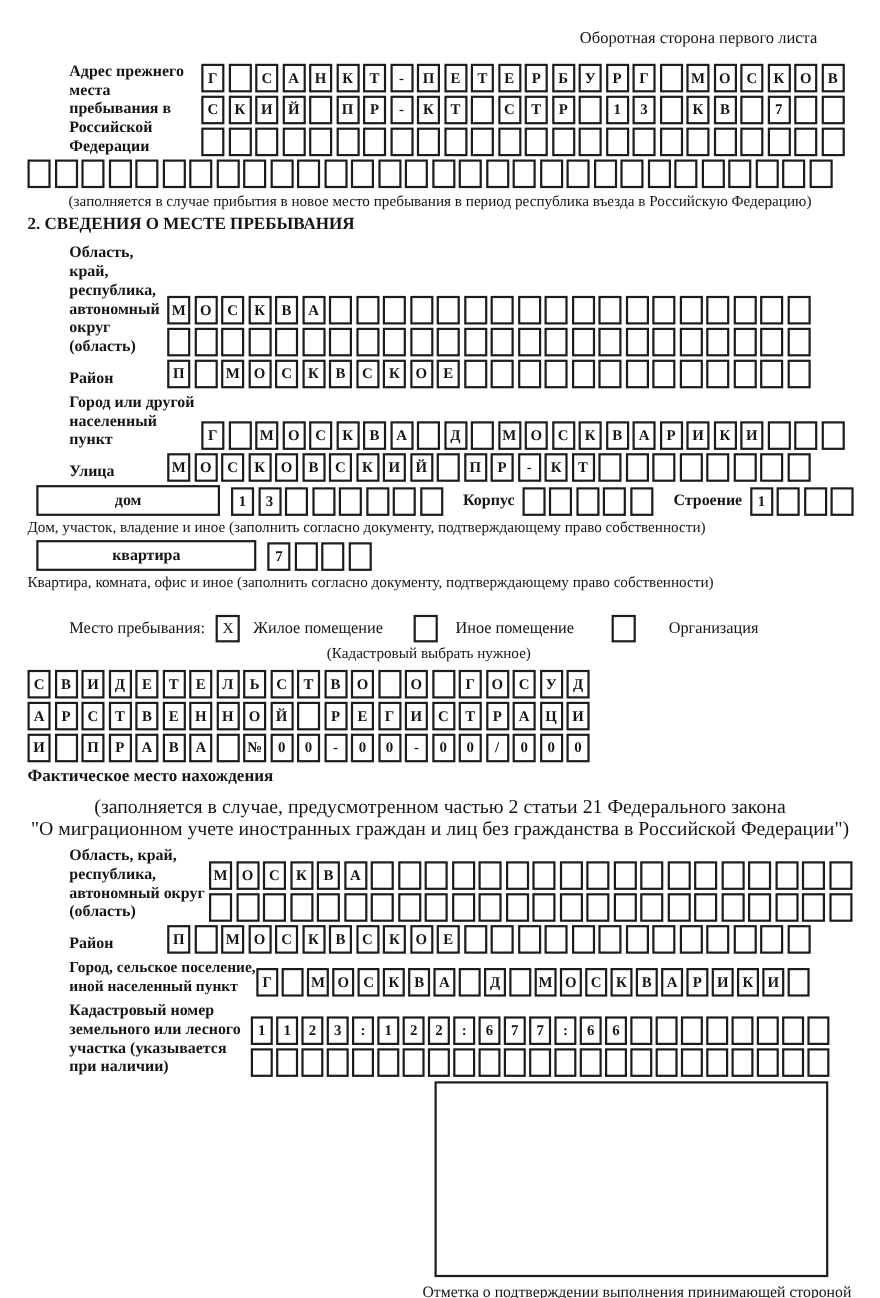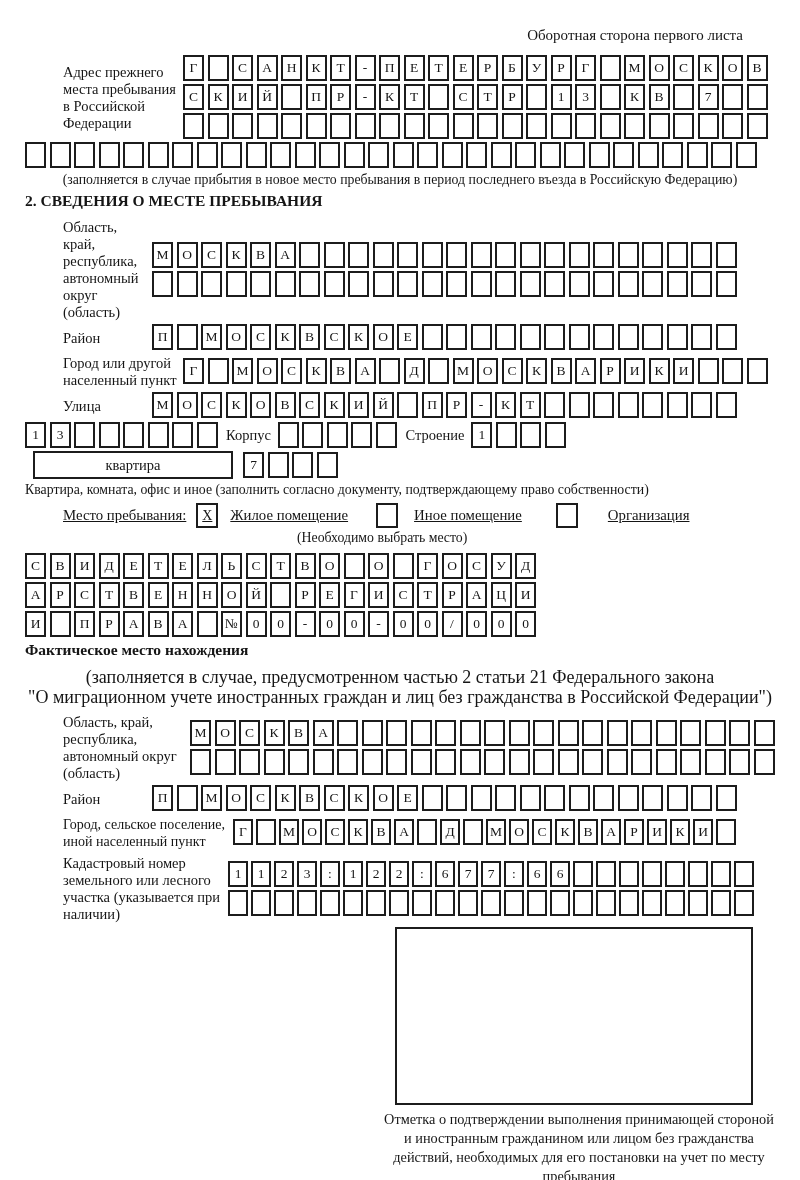--- a/index.html
+++ b/index.html
@@ -1,35 +1,35 @@
 <!DOCTYPE html>
 <html><head>
 <meta charset="utf-8">
 <style>
   html,body{margin:0;padding:0;background:#fff;color:#151515;}
   body{width:800px;height:1180px;overflow:hidden;font-family:"Liberation Serif","DejaVu Serif",serif;}
   .page{padding:26px 25px 0 25px;box-sizing:border-box;width:800px;height:1164px;position:relative;}
   .top-title{text-align:right;padding-right:32px;font-size:15px;line-height:19px;margin-bottom:10px;}
-  .frow{display:flex;align-items:center;margin-bottom:3px;}
+  .frow{display:flex;align-items:flex-end;margin-bottom:3px;font-weight:bold;}
   .flabel{font-size:14.5px;line-height:17px;padding-left:38px;box-sizing:border-box;flex:none;padding-top:2px;}
   .w158{width:158px;} .w127{width:127px;} .w165{width:165px;} .w234{width:234px;font-size:14px;}
   .w208{width:208px;font-size:14px;} .w203{width:203px;}
   .rows{flex:1;}
   .boxrow{display:flex;margin-bottom:3px;}
   .cell{width:21px;height:26px;border:2px solid #1c1c1c;box-sizing:border-box;display:inline-flex;align-items:center;justify-content:center;font-size:13.5px;font-family:"Liberation Serif",serif;margin-right:3.5px;flex:none;background:#fff;}
   .tight .cell{width:20px;margin-right:3px;}
   .note{font-size:13.8px;line-height:18px;margin-bottom:2px;}
   .center{text-align:center;}
   .heading{text-align:left;font-weight:bold;font-size:15.5px;line-height:20px;margin:2px 0 6px 0;}
   .widebox{height:28px;border:2px solid #1c1c1c;box-sizing:border-box;display:flex;align-items:center;justify-content:center;font-size:14.5px;flex:none;background:#fff;}
   .w-dom{width:167px;margin-left:8px;margin-right:10px;}
   .w-kv{width:200px;margin-left:8px;margin-right:10px;}
-  .inline-label{font-size:14.5px;line-height:28px;margin:0 7px 0 5px;flex:none;white-space:nowrap;}
+  .inline-label{font-size:14.5px;line-height:28px;margin:0 7px 0 15px;flex:none;white-space:nowrap;}
   .houserow{margin-bottom:2px;}
-  .stayrow{display:flex;align-items:center;padding-left:38px;font-size:14.8px;margin-bottom:1px;margin-top:4px;text-decoration:underline;}
+  .stayrow{display:flex;align-items:center;padding-left:38px;font-size:14.8px;margin-bottom:1px;margin-top:20px;}
   .checkbox{width:22px;height:25px;border:2px solid #1c1c1c;box-sizing:border-box;display:inline-flex;align-items:center;justify-content:center;font-size:14px;flex:none;background:#fff;}
   .stay-note{margin-left:272px;font-size:13.8px;line-height:18px;margin-bottom:6px;}
   .notes-block{text-align:center;font-size:18px;line-height:18px;margin-bottom:2px;}
   .fact-heading{margin-top:2px;margin-bottom:8px;}
   .stamp-box{margin-left:370px;margin-top:4px;width:358px;height:178px;border:2px solid #1c1c1c;box-sizing:border-box;background:#fff;}
   .stamp-caption{margin-left:358px;margin-top:5px;width:392px;text-align:center;font-size:14.3px;line-height:19px;}
   .mb0{margin-bottom:0;}
 </style>
 </head>
 <body>
@@ -146,21 +146,21 @@
       <span class="cell">&nbsp;</span>
       <span class="cell">&nbsp;</span>
       <span class="cell">&nbsp;</span>
       <span class="cell">&nbsp;</span>
       <span class="cell">&nbsp;</span>
       <span class="cell">&nbsp;</span>
       <span class="cell">&nbsp;</span>
       <span class="cell">&nbsp;</span>
       <span class="cell">&nbsp;</span>
     </div>
-  <div class="note center">(заполняется в случае прибытия в новое место пребывания в период последнего въезда в Российскую Федерацию)</div>
+  <div class="note center">(заполняется в случае прибытия в новое место пребывания в период республика въезда в Российскую Федерацию)</div>
 
   <div class="heading">2. СВЕДЕНИЯ О МЕСТЕ ПРЕБЫВАНИЯ</div>
 
   <div class="frow">
     <div class="flabel w127">Область, край, республика, автономный округ (область)</div>
     <div class="rows">
       <div class="boxrow">
           <span class="cell">М</span>
           <span class="cell">О</span>
           <span class="cell">С</span>
@@ -299,20 +299,21 @@
         <span class="cell">&nbsp;</span>
         <span class="cell">&nbsp;</span>
         <span class="cell">&nbsp;</span>
         <span class="cell">&nbsp;</span>
         <span class="cell">&nbsp;</span>
         <span class="cell">&nbsp;</span>
       </div>
   </div>
 
   <div class="frow houserow">
+    <div class="widebox w-dom">дом</div>
     <div class="boxrow mb0">
         <span class="cell">1</span>
         <span class="cell">3</span>
         <span class="cell">&nbsp;</span>
         <span class="cell">&nbsp;</span>
         <span class="cell">&nbsp;</span>
         <span class="cell">&nbsp;</span>
         <span class="cell">&nbsp;</span>
         <span class="cell">&nbsp;</span>
       </div>
@@ -325,20 +326,21 @@
         <span class="cell">&nbsp;</span>
       </div>
     <div class="inline-label">Строение</div>
     <div class="boxrow mb0">
         <span class="cell">1</span>
         <span class="cell">&nbsp;</span>
         <span class="cell">&nbsp;</span>
         <span class="cell">&nbsp;</span>
       </div>
   </div>
+  <div class="note">Дом, участок, владение и иное (заполнить согласно документу, подтверждающему право собственности)</div>
 
   <div class="frow houserow">
     <div class="widebox w-kv">квартира</div>
     <div class="boxrow mb0">
         <span class="cell">7</span>
         <span class="cell">&nbsp;</span>
         <span class="cell">&nbsp;</span>
         <span class="cell">&nbsp;</span>
       </div>
   </div>
@@ -346,21 +348,21 @@
 
   <div class="stayrow">
     <span>Место пребывания:</span>
     <span class="checkbox" style="margin-left:10px;">X</span>
     <span style="margin-left:12px;">Жилое помещение</span>
     <span class="checkbox" style="margin-left:28px;"></span>
     <span style="margin-left:16px;">Иное помещение</span>
     <span class="checkbox" style="margin-left:34px;"></span>
     <span style="margin-left:30px;">Организация</span>
   </div>
-  <div class="stay-note">(Необходимо выбрать место)</div>
+  <div class="stay-note">(Кадастровый выбрать нужное)</div>
 
   <div class="frow">
     <div class="rows">
       <div class="boxrow">
           <span class="cell">С</span>
           <span class="cell">В</span>
           <span class="cell">И</span>
           <span class="cell">Д</span>
           <span class="cell">Е</span>
           <span class="cell">Т</span>

